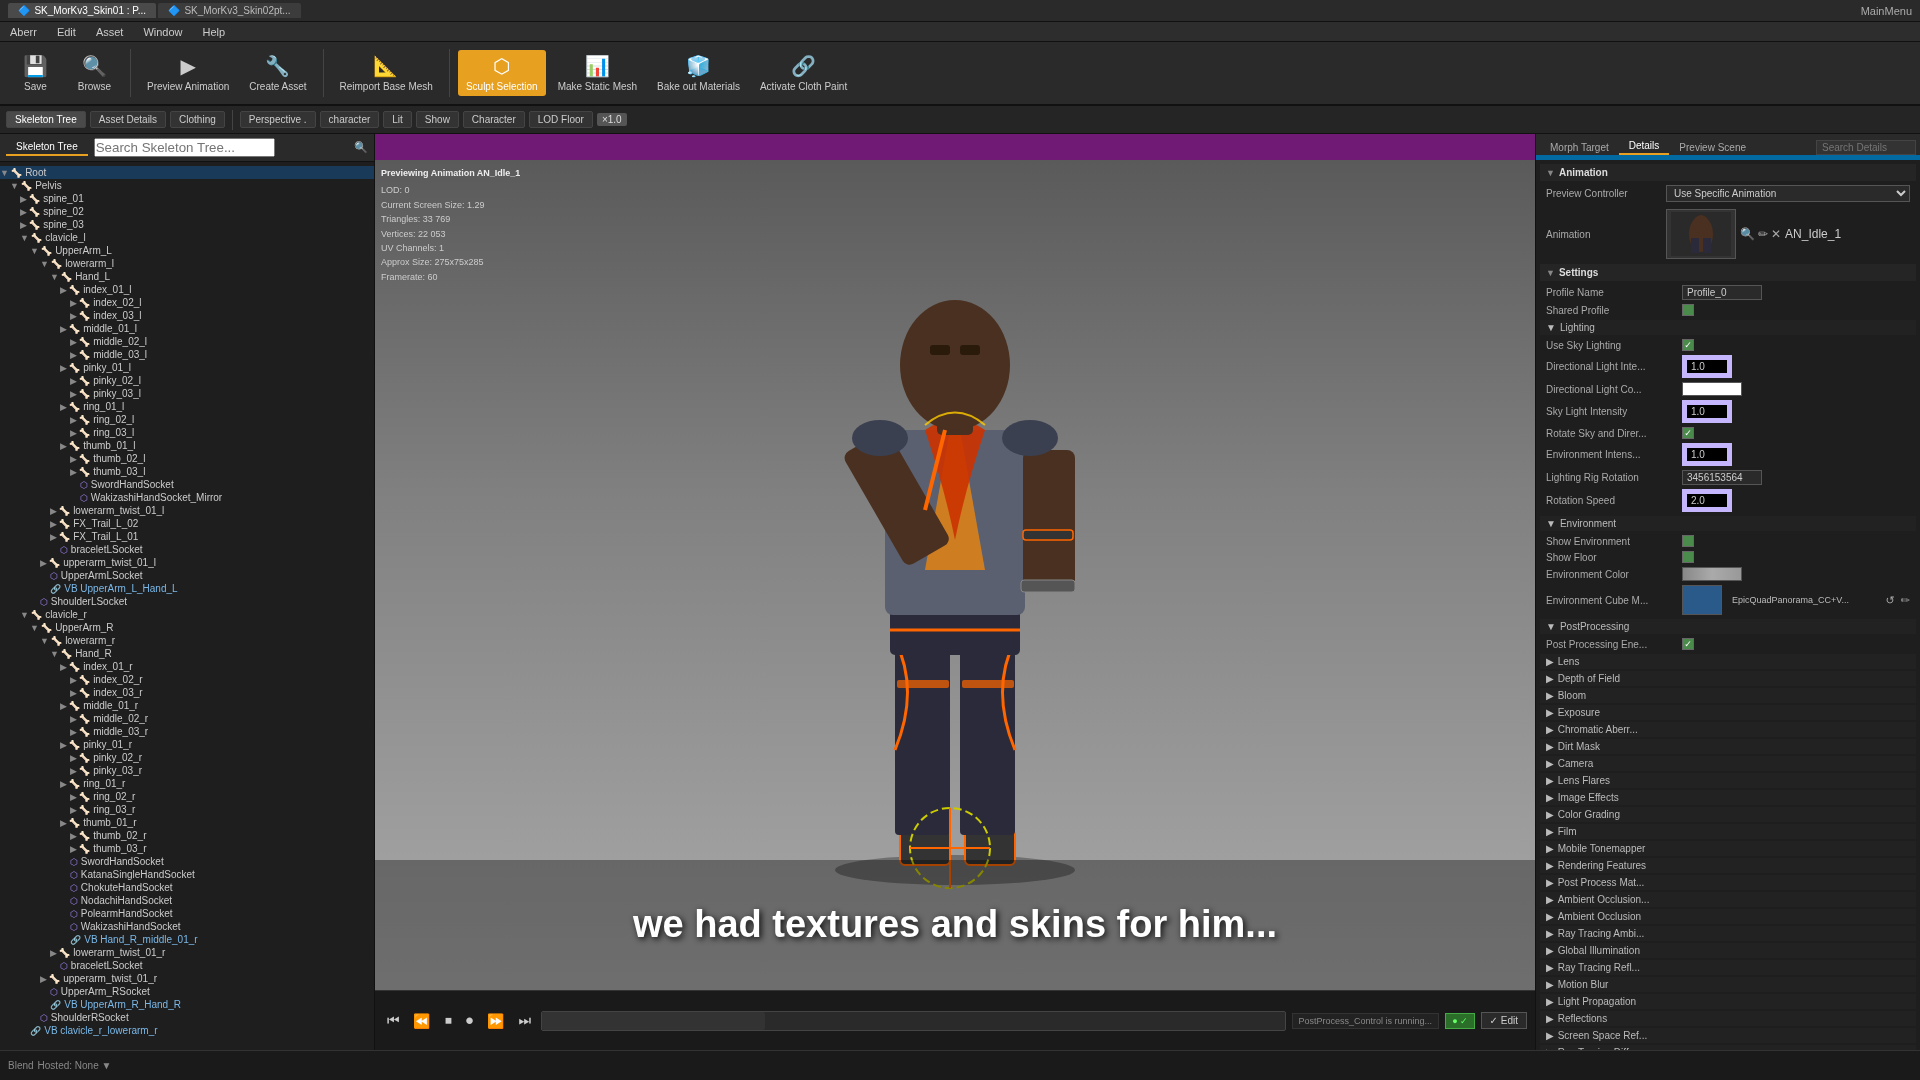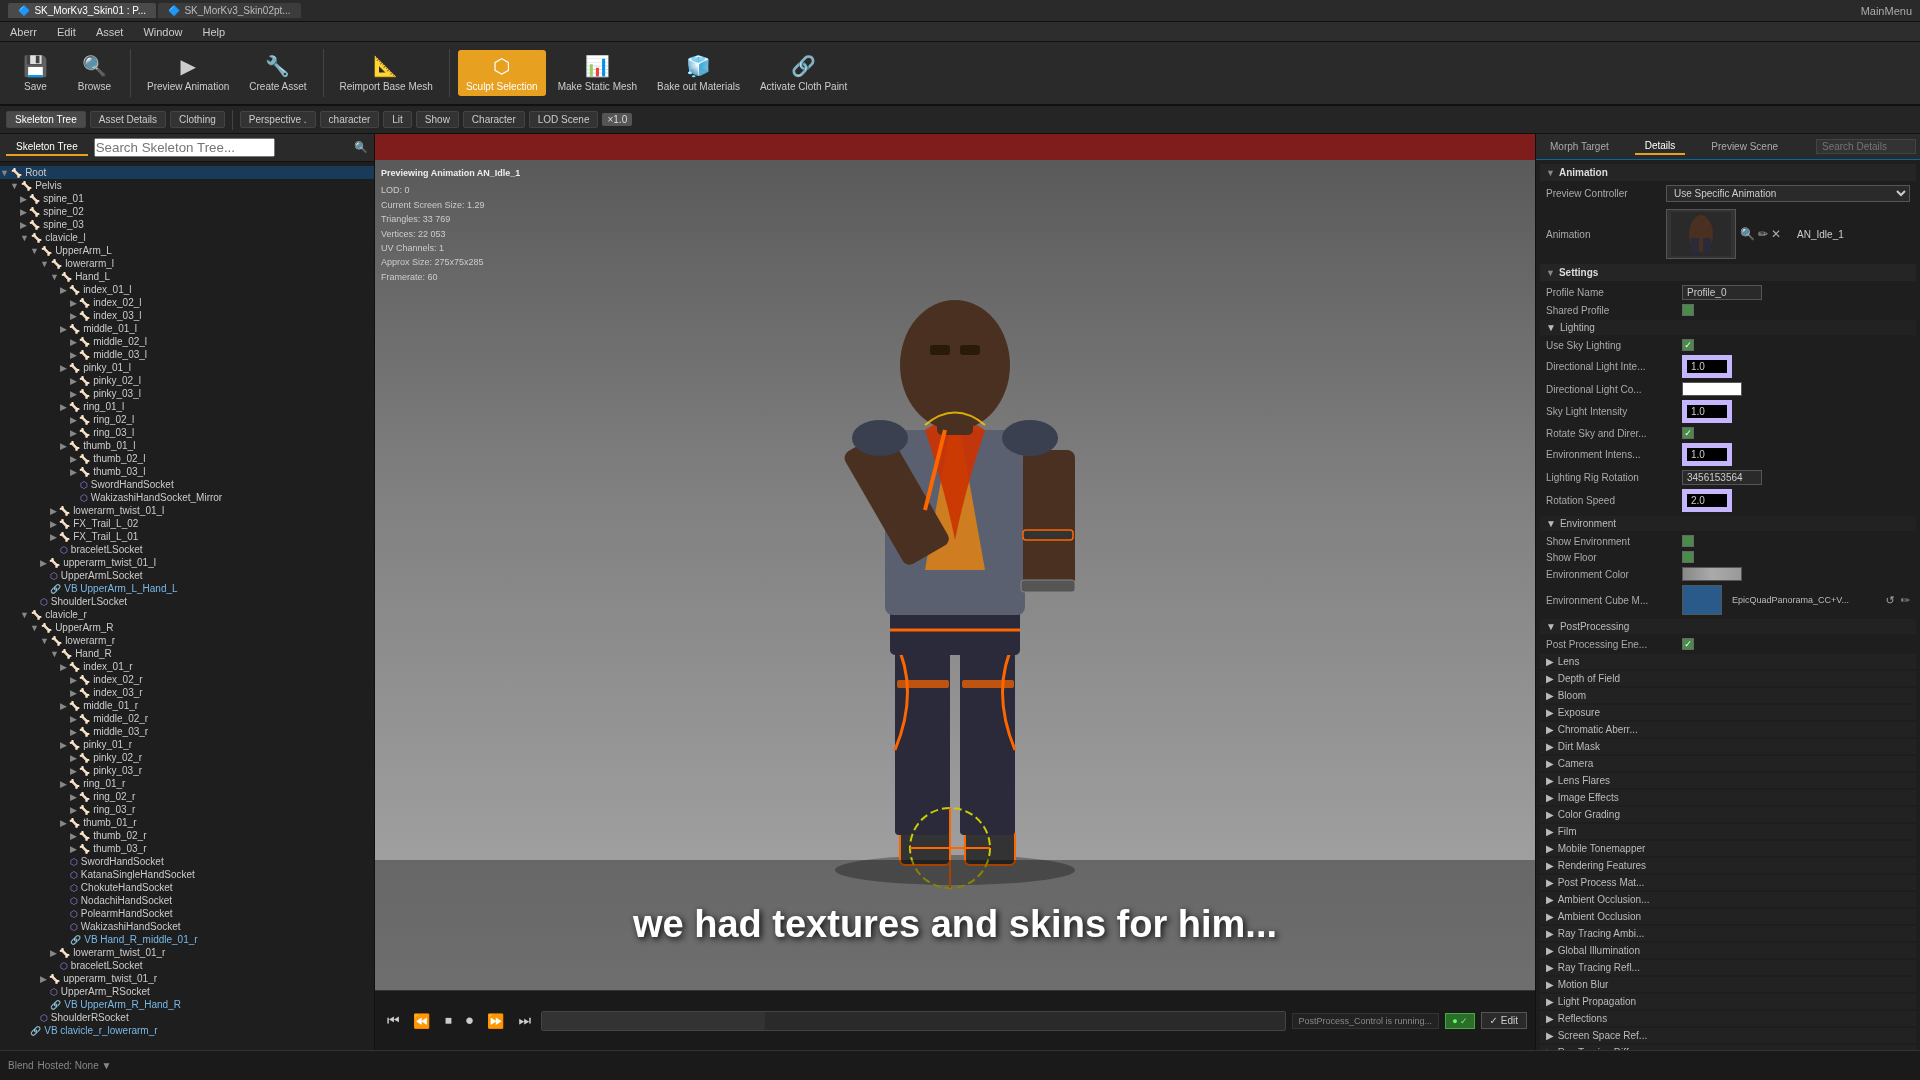--- a/index.html
+++ b/index.html
@@ -162,21 +162,21 @@
     .tree-indent { display: inline-block; }
     .tree-arrow { color: #888; margin-right: 2px; font-size: 9px; }
     .tree-icon { color: #e8a020; margin-right: 3px; font-size: 9px; }
     .tree-label { color: #ccc; font-size: 10px; }
     .tree-vb-label { color: #7ab8e8; }
 
     
     #viewport {
       flex: 1;
       position: relative;
-      background: #7f1d1d;
+      background: #701a75;
       overflow: hidden;
     }
     
     #character-area {
       position: absolute;
       top: 26px;
       left: 0;
       right: 0;
       bottom: 60px;
       background: linear-gradient(180deg, #5a5a5a 0%, #808080 40%, #aaa 100%);
@@ -282,24 +282,24 @@
       background: #1e1e1e;
       border-left: 1px solid #111;
       display: flex;
       flex-direction: column;
       overflow: hidden;
     }
     #right-panel-tabs {
       height: 26px;
       background: #2a2a2a;
       display: flex;
-      align-items: center;
+      align-items: flex-end;
       padding: 0 4px;
-      gap: 16px;
-      border-bottom: 1px solid #0369a1;
+      gap: 0;
+      border-bottom: 5px solid #0369a1;
     }
     .rpanel-tab {
       padding: 2px 10px;
       font-size: 10px;
       color: #aaa;
       cursor: pointer;
     }
     .rpanel-tab.active { color: #fff; border-bottom: 2px solid #e8a020; }
     .rpanel-search {
       margin-left: auto;
@@ -549,21 +549,21 @@
   <div class="tb2-btn">
     <span>Lit</span>
   </div>
   <div class="tb2-btn">
     <span>Show</span>
   </div>
   <div class="tb2-btn">
     <span>Character</span>
   </div>
   <div class="tb2-btn">
-    <span>LOD Scene</span>
+    <span>LOD Floor</span>
   </div>
   <div class="tb2-badge">
     <span>×1.0</span>
   </div>
 </div>
 
 <div id="main-layout">
 
   <div id="left-panel">
     <div id="left-panel-header">
@@ -1103,21 +1103,21 @@
             <rect x="20" y="26" width="8" height="15" fill="#2a2a3a"></rect>
             <rect x="32" y="26" width="8" height="15" fill="#2a2a3a"></rect>
             <ellipse cx="30" cy="12" rx="8" ry="9" fill="#4a3020"></ellipse>
           </svg>
         </div>
         <div class="anim-thumb-controls">
           <button class="thumb-ctrl-btn">🔍</button>
           <button class="thumb-ctrl-btn">✏</button>
           <button class="thumb-ctrl-btn">✕</button>
         </div>
-        <span style="font-size:10px;color:#ccc;margin-left:16px">AN_Idle_1</span>
+        <span style="font-size:12px;color:#ccc;margin-left:4px">AN_Idle_1</span>
       </div>
 
       <div class="section-header">
         <span class="section-arrow">▼</span>
         <span>Settings</span>
       </div>
 
       <div class="setting-row">
         <span class="setting-label">Profile Name</span>
         <input class="setting-input" type="text" value="Profile_0" style="">

